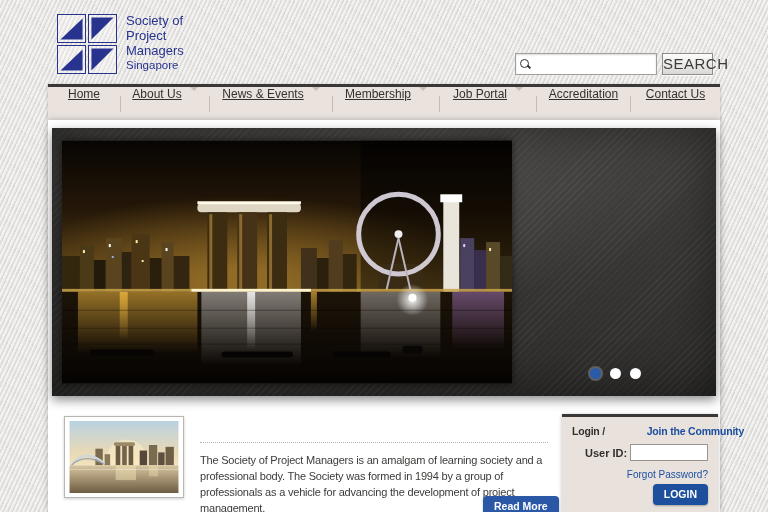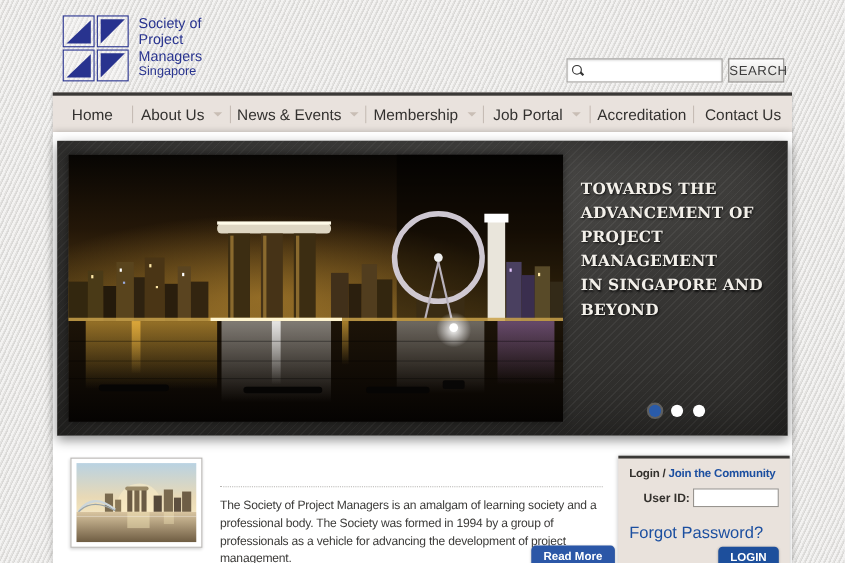--- a/index.html
+++ b/index.html
@@ -22,28 +22,28 @@
   .brand-text .small { font-size:11.5px; }
   .search-wrap { position:absolute; left:515px; top:53px; width:142px; height:22px;
                  background:#fff; border:1px solid #a19f9c; box-shadow:inset 0 1px 2px rgba(0,0,0,.15);
                  display:flex; align-items:center; padding:0 4px; }
   .search-wrap input { border:none; outline:none; flex:1; font-size:11px; background:transparent; min-width:0; }
   .mag { width:11px; height:11px; position:relative; margin-right:4px; flex:0 0 auto; }
   .mag::before { content:""; position:absolute; left:0; top:0; width:7px; height:7px; border:1.6px solid #333; border-radius:50%; }
   .mag::after  { content:""; position:absolute; left:7px; top:7px; width:4px; height:1.8px; background:#333; transform:rotate(45deg); }
   .search-btn { position:absolute; left:662px; top:53px; width:51px; height:22px;
                 background:linear-gradient(#fdfdfd,#d9d8d5); border:1px solid #8f8d8a;
-                font-size:12px; letter-spacing:.5px; color:#3c3c3c; text-align:center; line-height:20px; cursor:pointer;
+                font-size:15px; letter-spacing:.5px; color:#3c3c3c; text-align:center; line-height:20px; cursor:pointer;
                 box-shadow:0 1px 0 rgba(255,255,255,.8); }
   
   .nav { position:absolute; left:48px; top:84px; width:672px; height:36px;
          background:#e9e2dd; border-top:3px solid #3a3836; display:flex; align-items:center;
          box-shadow:0 1px 3px rgba(0,0,0,.25); }
-  .nav-item { height:100%; display:flex; align-items:center; justify-content:center;
-              font-size:14px; color:#33312f; cursor:pointer; position:relative; white-space:nowrap; }
+  .nav-item { height:100%; display:flex; justify-content:center;
+              font-size:12px; color:#33312f; cursor:pointer; position:relative; white-space:nowrap;text-decoration:underline; }
   .nav-sep { width:1px; height:16px; background:#c6bcb5; }
   .arrow-down { width:0; height:0; border-left:4px solid transparent; border-right:4px solid transparent;
                 border-top:4px solid #c9beb5; margin-left:8px; }
   
   .white-panel { position:absolute; left:48px; top:120px; width:672px; height:392px; background:#ffffff;
                  box-shadow:0 0 6px rgba(0,0,0,.25); }
   
   .banner { position:absolute; left:52px; top:128px; width:664px; height:268px;
             background:
               repeating-linear-gradient(135deg, rgba(255,255,255,.05) 0 1px, rgba(0,0,0,0) 1px 5px),
@@ -71,25 +71,25 @@
   .about-body { position:absolute; left:200px; top:452px; width:358px;
                 font-size:11px; line-height:16px; letter-spacing:-.2px; color:#3c3b39; }
   .read-more { position:absolute; left:483px; top:496px; background:#2b57a7; color:#fff;
                font-size:10.5px; font-weight:bold; padding:4px 11px 5px; border-radius:4px; cursor:pointer;
                box-shadow:0 1px 2px rgba(0,0,0,.3); }
   
   .login { position:absolute; left:562px; top:414px; width:156px; height:104px;
            background:#e9e2dc; border-top:3px solid #3a3836; border-radius:0 0 4px 4px;
            box-shadow:0 1px 4px rgba(0,0,0,.25); padding:8px 10px; }
   .login-title { font-size:10.5px; font-weight:bold; letter-spacing:-.2px; color:#33302c; white-space:nowrap; }
-  .login-title .join { color:#1c4fa0; }
+  .login-title .join { color:#1c4fa0;padding-left:39px; }
   .login-row { display:flex; align-items:center; margin-top:7px; }
   .login-row label { font-size:11px; font-weight:bold; color:#33302c; width:58px; flex:0 0 auto;padding-left:13px; }
   .login-row input { flex:1; height:17px; border:1px solid #98948f; background:#fff; font-size:11px; padding:0 3px; min-width:0; }
-  .forgot { margin-top:15px; text-align:left; font-size:15px; color:#1c4fa0; cursor:pointer; }
+  .forgot { margin-top:8px; text-align:right; font-size:10px; color:#1c4fa0; cursor:pointer; }
   .login-btn-row { margin-top:4px; text-align:right; }
   .login-btn { display:inline-block; background:#1d4f9c; color:#fff; font-size:10.5px; font-weight:bold;
                padding:4px 11px 5px; border-radius:4px; cursor:pointer; box-shadow:0 1px 2px rgba(0,0,0,.3); }
 </style>
 </head>
 <body>
 
 <div id="stage">
 
   <div class="logo">
@@ -254,27 +254,20 @@
         <circle cx="352" cy="160" r="16" fill="url(#wglow)"></circle>
           <circle cx="352" cy="158" r="4" fill="#ffffff"></circle>
         <rect x="0" y="170" width="452" height="1" fill="#000" opacity="0.35"></rect>
         <rect x="0" y="188" width="452" height="1" fill="#000" opacity="0.3"></rect>
         <rect x="0" y="204" width="452" height="1" fill="#000" opacity="0.3"></rect>
         <rect x="28" y="210" width="64" height="6" rx="3" fill="#060504"></rect>
         <rect x="160" y="212" width="72" height="6" rx="3" fill="#060504"></rect>
         <rect x="272" y="212" width="58" height="6" rx="3" fill="#060504"></rect>
         <rect x="342" y="206" width="20" height="8" rx="2" fill="#080706"></rect>
       </svg>
-    </div>
-    <div class="hero-headline">
-      <div>TOWARDS THE</div>
-      <div>ADVANCEMENT OF</div>
-      <div>PROJECT MANAGEMENT</div>
-      <div>IN SINGAPORE AND</div>
-      <div>BEYOND</div>
     </div>
     <div class="dots">
       <div class="dot active"></div>
       <div class="dot idle"></div>
       <div class="dot idle"></div>
     </div>
   </div>
 
   <div class="thumb">
     <svg width="110" height="72" viewBox="0 0 118 78" xmlns="http://www.w3.org/2000/svg">

